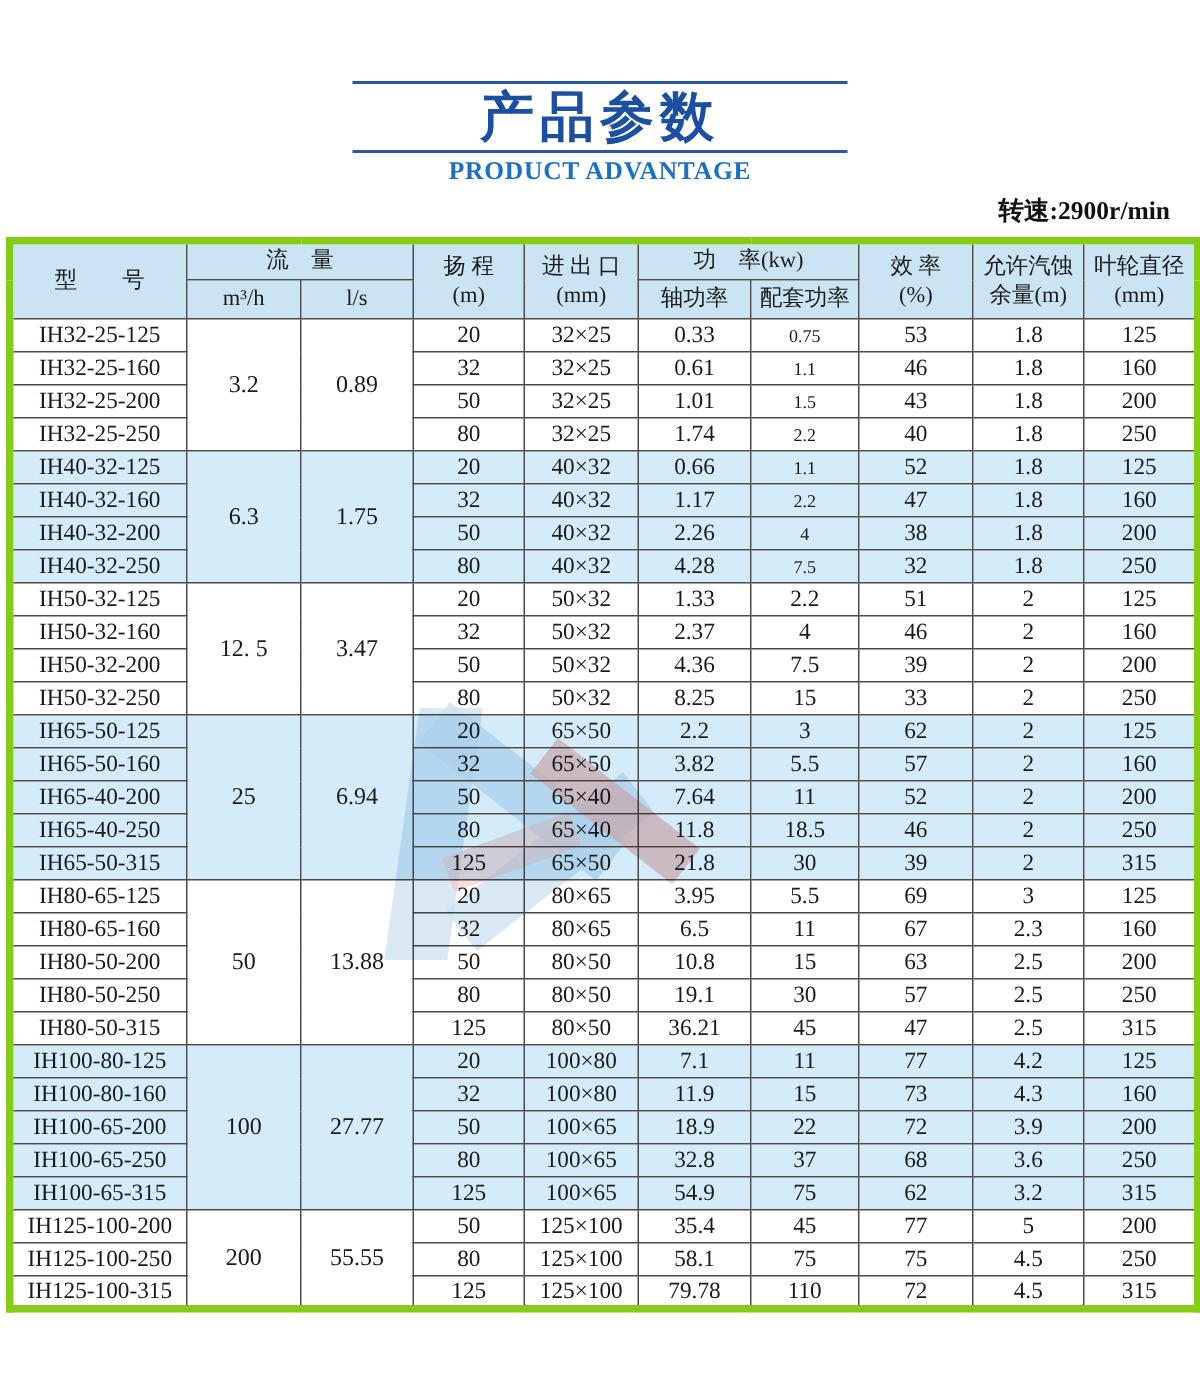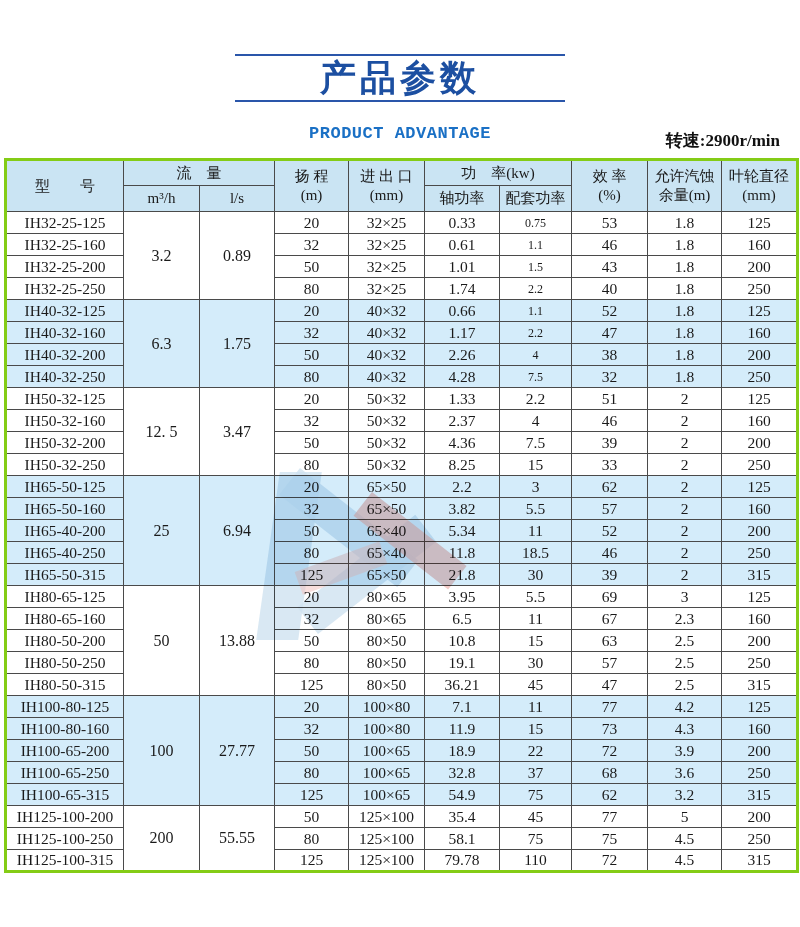--- a/index.html
+++ b/index.html
@@ -23,22 +23,22 @@
     border-top: 2px solid #2a56aa;
   }
   .page-title {
     font-family: "Liberation Sans", "DejaVu Sans", sans-serif;
     font-size: 36px; font-weight: bold;
     color: #1c4fa1;
     line-height: 44px;
     letter-spacing: 4px;
   }
   .page-subtitle {
-    margin-top: 22px;
-    font-family: Liberation Mono, monospace;
+    margin-top: 2px;
+    font-family: Liberation Serif, serif;
     font-size: 17px; font-weight: bold;
     color: #1a70c5;
     letter-spacing: 0.5px;
   }
   .speed-note {
     position: absolute; top: 129px; right: 20px;
     font-size: 17px; font-weight: bold;
     color: #111;
   }
 
@@ -53,21 +53,21 @@
   .wm-k3 { left: 318px; top: 600px; width: 150px; height: 34px; background: #cfe2f0; opacity: .8; transform: rotate(-38deg); transform-origin: left bottom; }
   .wm-r1 { left: 372px; top: 492px; width: 120px; height: 30px; background: #eeb4ae; opacity: .7; transform: rotate(38deg); transform-origin: left top; }
   .wm-r2 { left: 296px; top: 556px; width: 90px; height: 24px; background: #f3c8c4; opacity: .6; transform: rotate(-20deg); }
 
   
   table.params {
     position: absolute; left: 4px; top: 158px;
     width: 792px;
     border-collapse: collapse;
     table-layout: fixed;
-    border: 3px solid #84cc16;
+    border: 5px solid #84cc16;
     z-index: 2;
   }
   .params th, .params td {
     border: 1px solid #4a4a4a;
     text-align: center;
     vertical-align: middle;
     padding: 0;
     overflow: hidden;
   }
   .params thead th {
@@ -303,21 +303,21 @@
           <td>3.82</td>
           <td>5.5</td>
           <td>57</td>
           <td>2</td>
           <td>160</td>
         </tr>
         <tr class="shade">
           <td>IH65-40-200</td>
           <td>50</td>
           <td>65×40</td>
-          <td>5.34</td>
+          <td>7.64</td>
           <td>11</td>
           <td>52</td>
           <td>2</td>
           <td>200</td>
         </tr>
         <tr class="shade">
           <td>IH65-40-250</td>
           <td>80</td>
           <td>65×40</td>
           <td>11.8</td>

